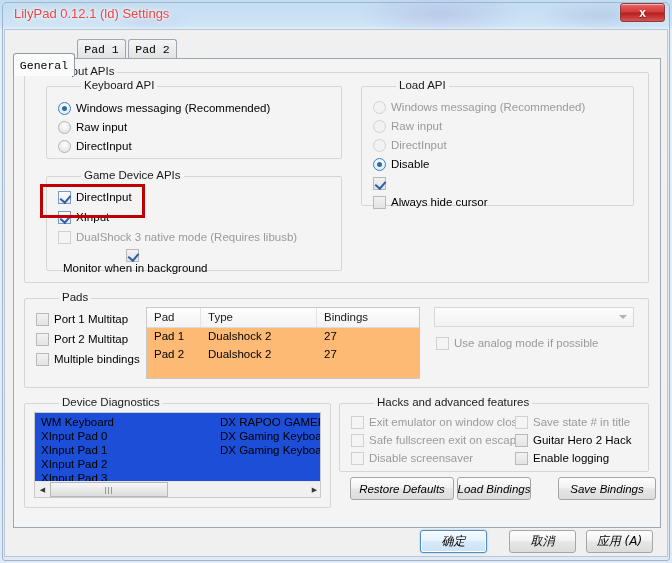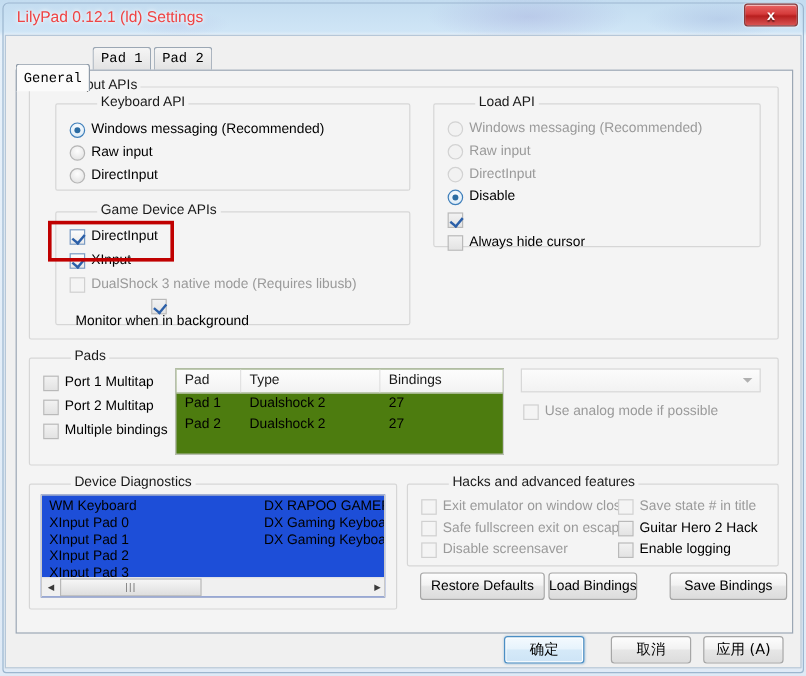--- a/index.html
+++ b/index.html
@@ -150,21 +150,21 @@
     border:solid #2b5fa8;
     border-width:0 2px 2px 0;
     transform: rotate(40deg);
   }
   .cb.checked { border-color:#7a9bc4; }
   .cb.gray { border-color:#b9b9b9; background:linear-gradient(180deg,#f2f2f2,#e3e3e3); }
 
   
   .listview {
     position:absolute;
-    background:#4d7c0f; border:1px solid #c9c9c9;
+    background:#fdba74; border:1px solid #c9c9c9;
   }
   .lv-head {
     display:flex; height:20px;
     border-bottom:1px solid #dcdcdc;
     background:linear-gradient(180deg,#fdfdfd,#f3f3f3);
   }
   .lv-head .th {
     font-size:11.5px; padding:3px 0 0 7px;
     border-right:1px solid #e2e2e2;
     color:#1a1a1a; overflow:hidden; white-space:nowrap;
@@ -220,20 +220,21 @@
 
   
   .btn {
     position:absolute; height:23px;
     border:1px solid #a6a6a6; border-radius:3px;
     background:linear-gradient(180deg,#fdfdfd 0%,#f2f2f2 45%,#e6e6e6 52%,#dcdcdc 100%);
     font-size:11.5px; color:#000;
     display:flex; align-items:center; justify-content:center;
     cursor:pointer;
     white-space:nowrap;
+    font-style:italic;
   }
   .btn.primary {
     border:1px solid #4b8ec4;
     box-shadow: inset 0 0 0 1px #ffffff, 0 0 2px rgba(90,150,200,.6);
     background:linear-gradient(180deg,#f4fafe 0%,#e7f3fc 45%,#d5e9f8 52%,#cde4f6 100%);
   }
   .btn.cn { font-family:"DejaVu Sans", sans-serif; font-size:12px; }
 
   
   #red-box {

